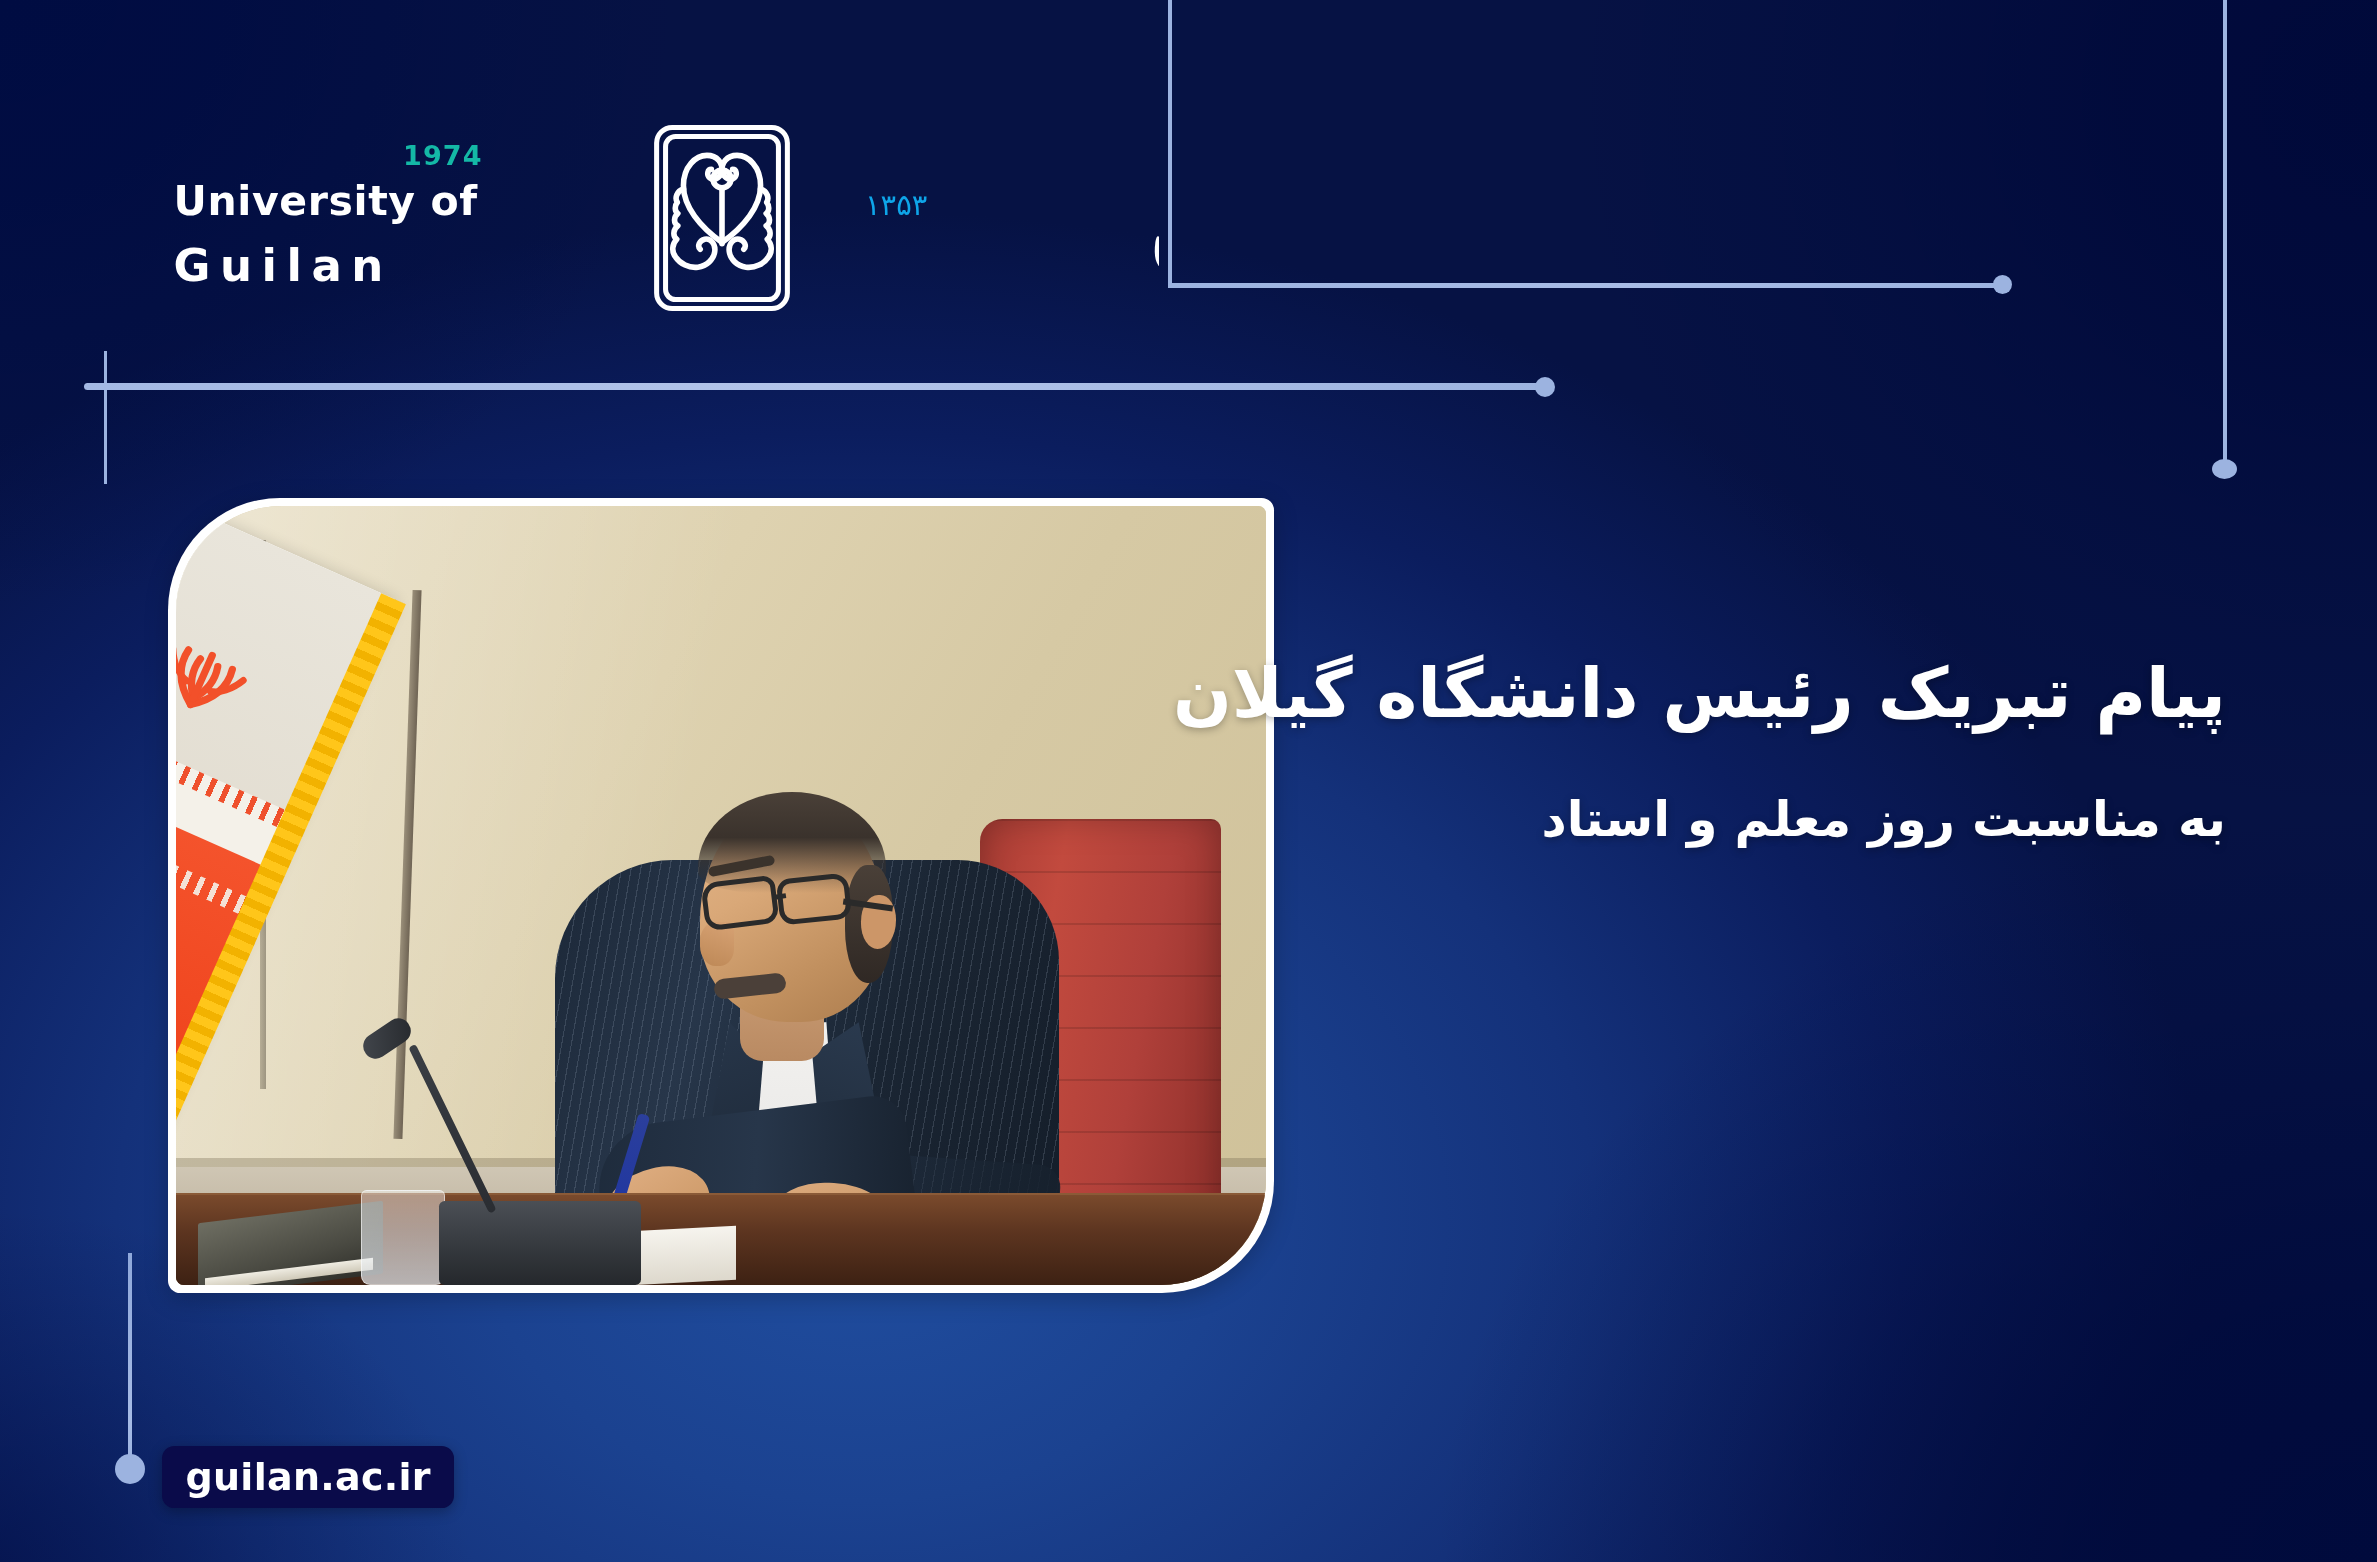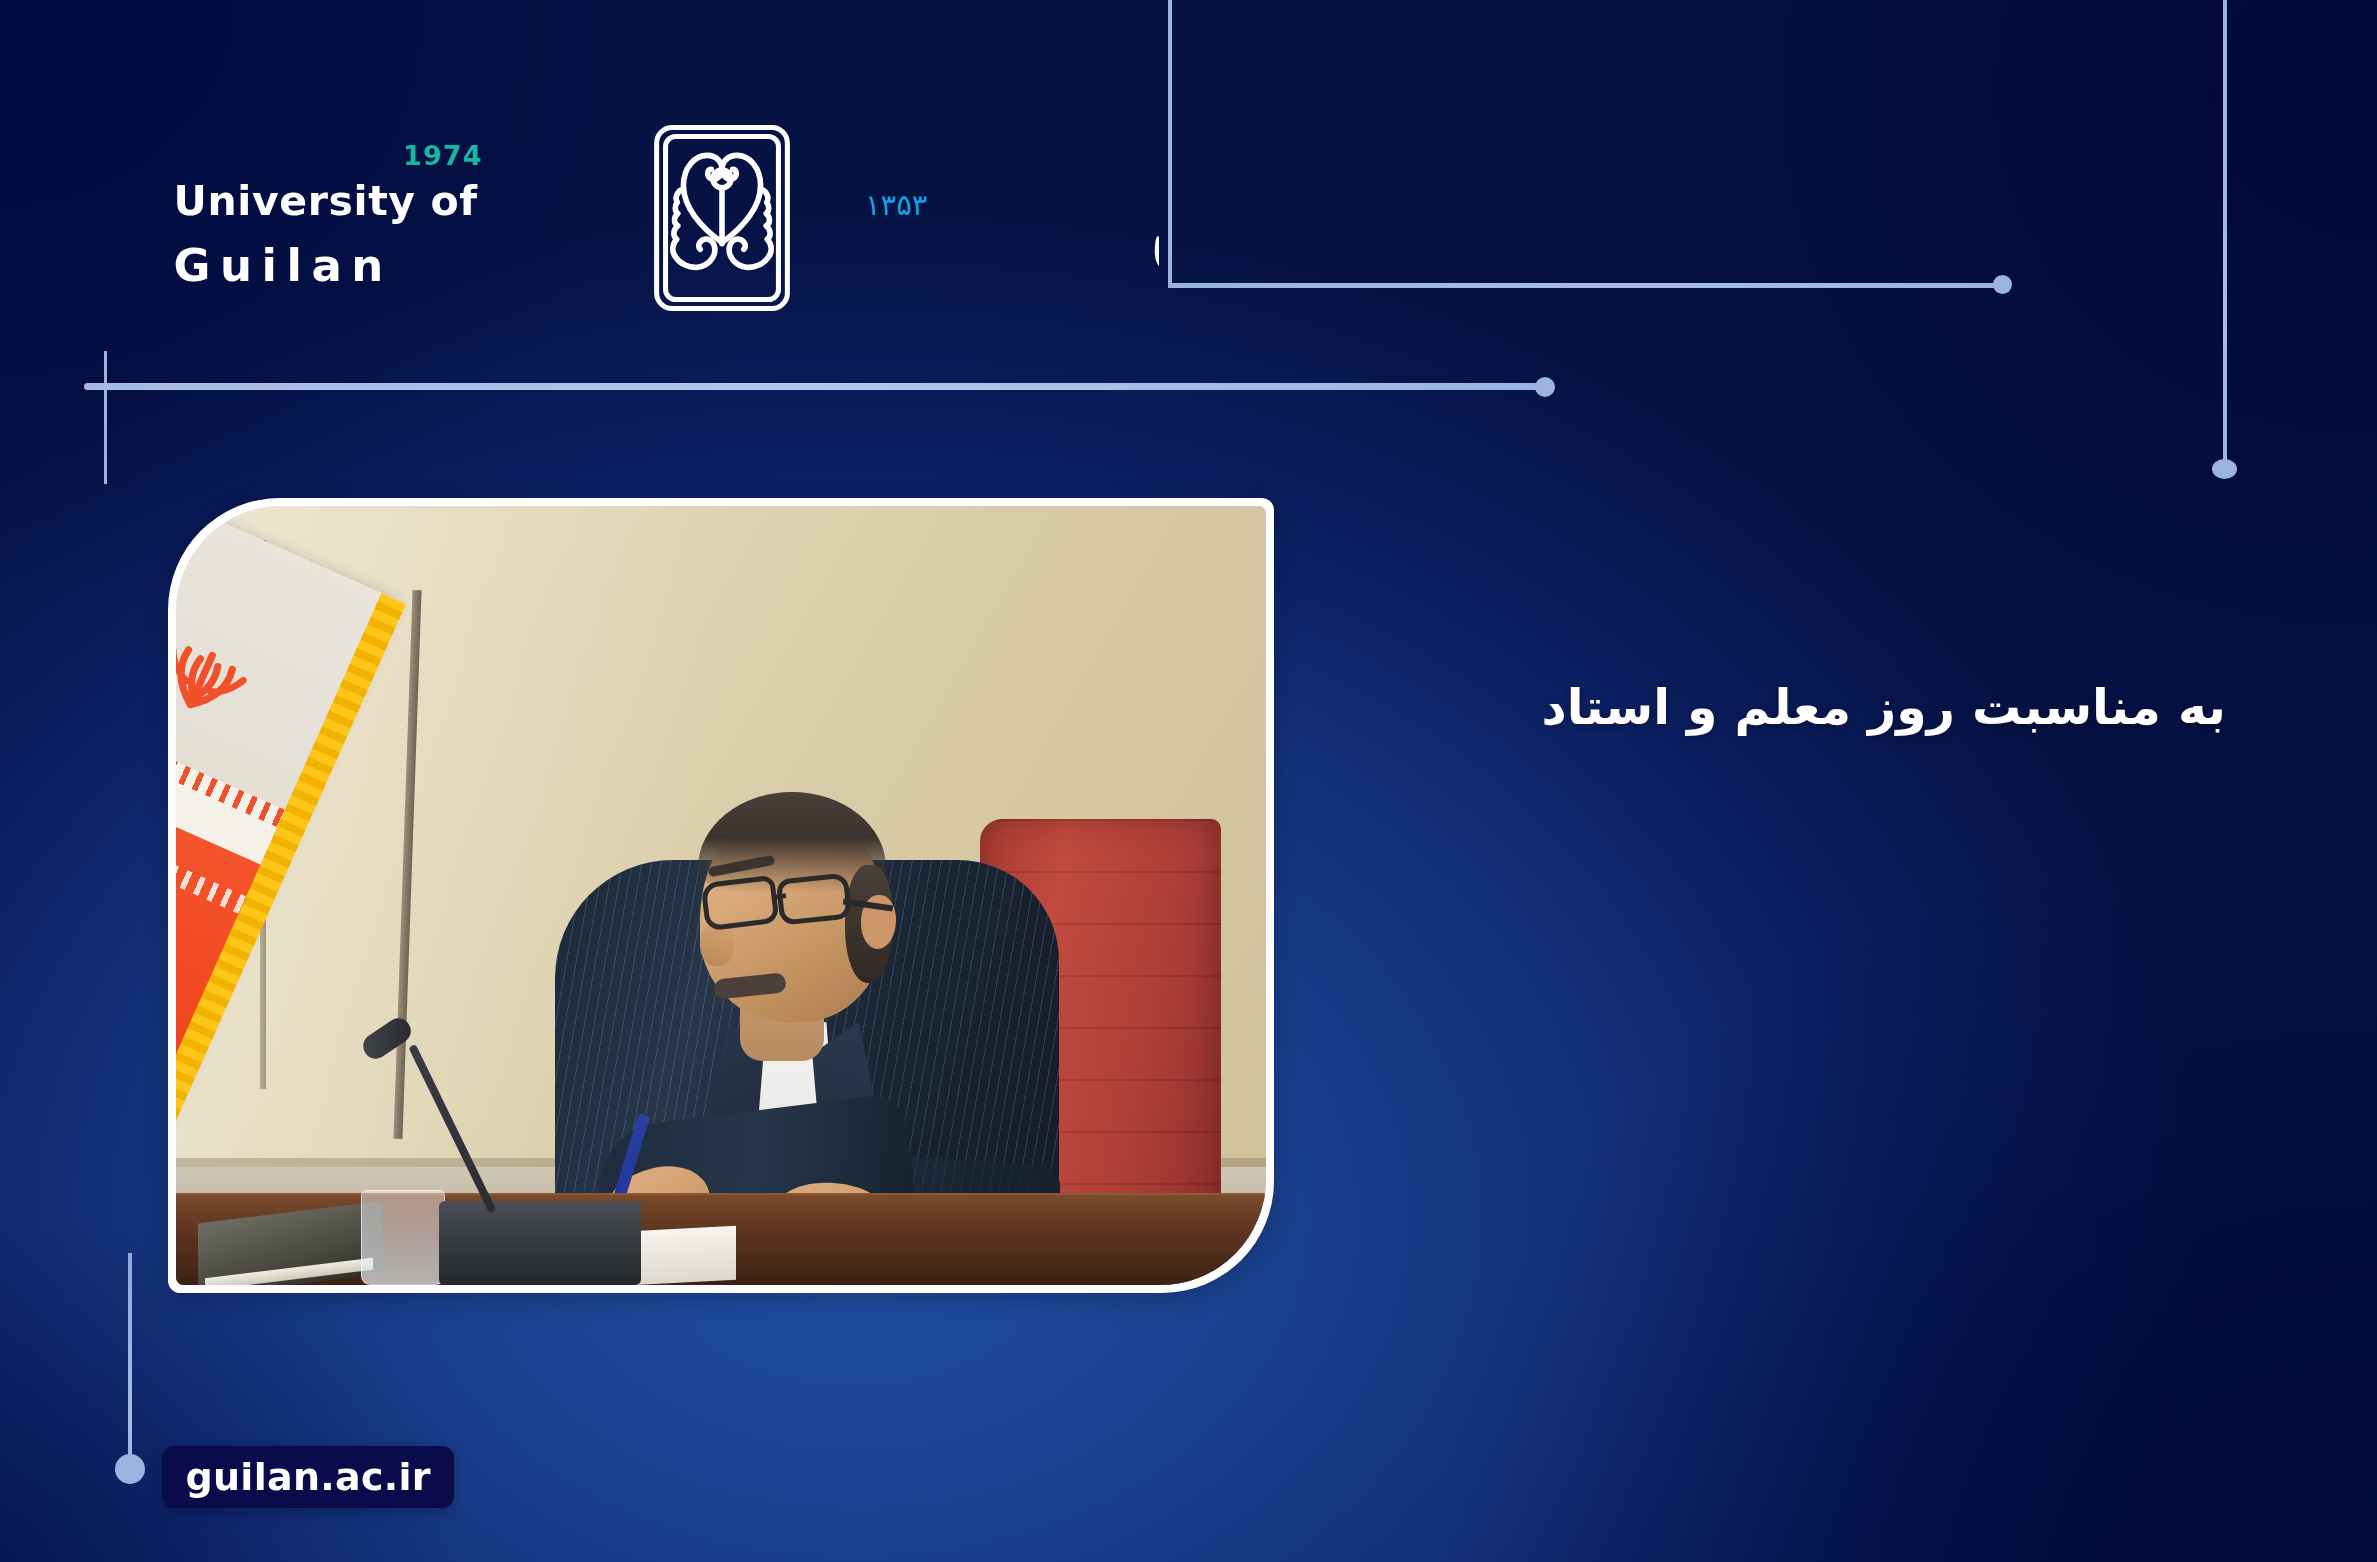--- a/index.html
+++ b/index.html
@@ -437,19 +437,20 @@
       <div class="glass"></div>
       <div class="paper"></div>
       <div class="mic-base"></div>
       <div class="mic-neck"></div>
       <div class="mic-head"></div>
 
     </div>
   </div>
 
   <div class="headline">
+    <span class="hl-1">پیام تبریک رئیس دانشگاه گیلان</span>
     <span class="hl-2">به مناسبت روز معلم و استاد</span>
   </div>
 
   <div class="url-badge">guilan.ac.ir</div>
 
 </div>
 
 
 </body></html>

